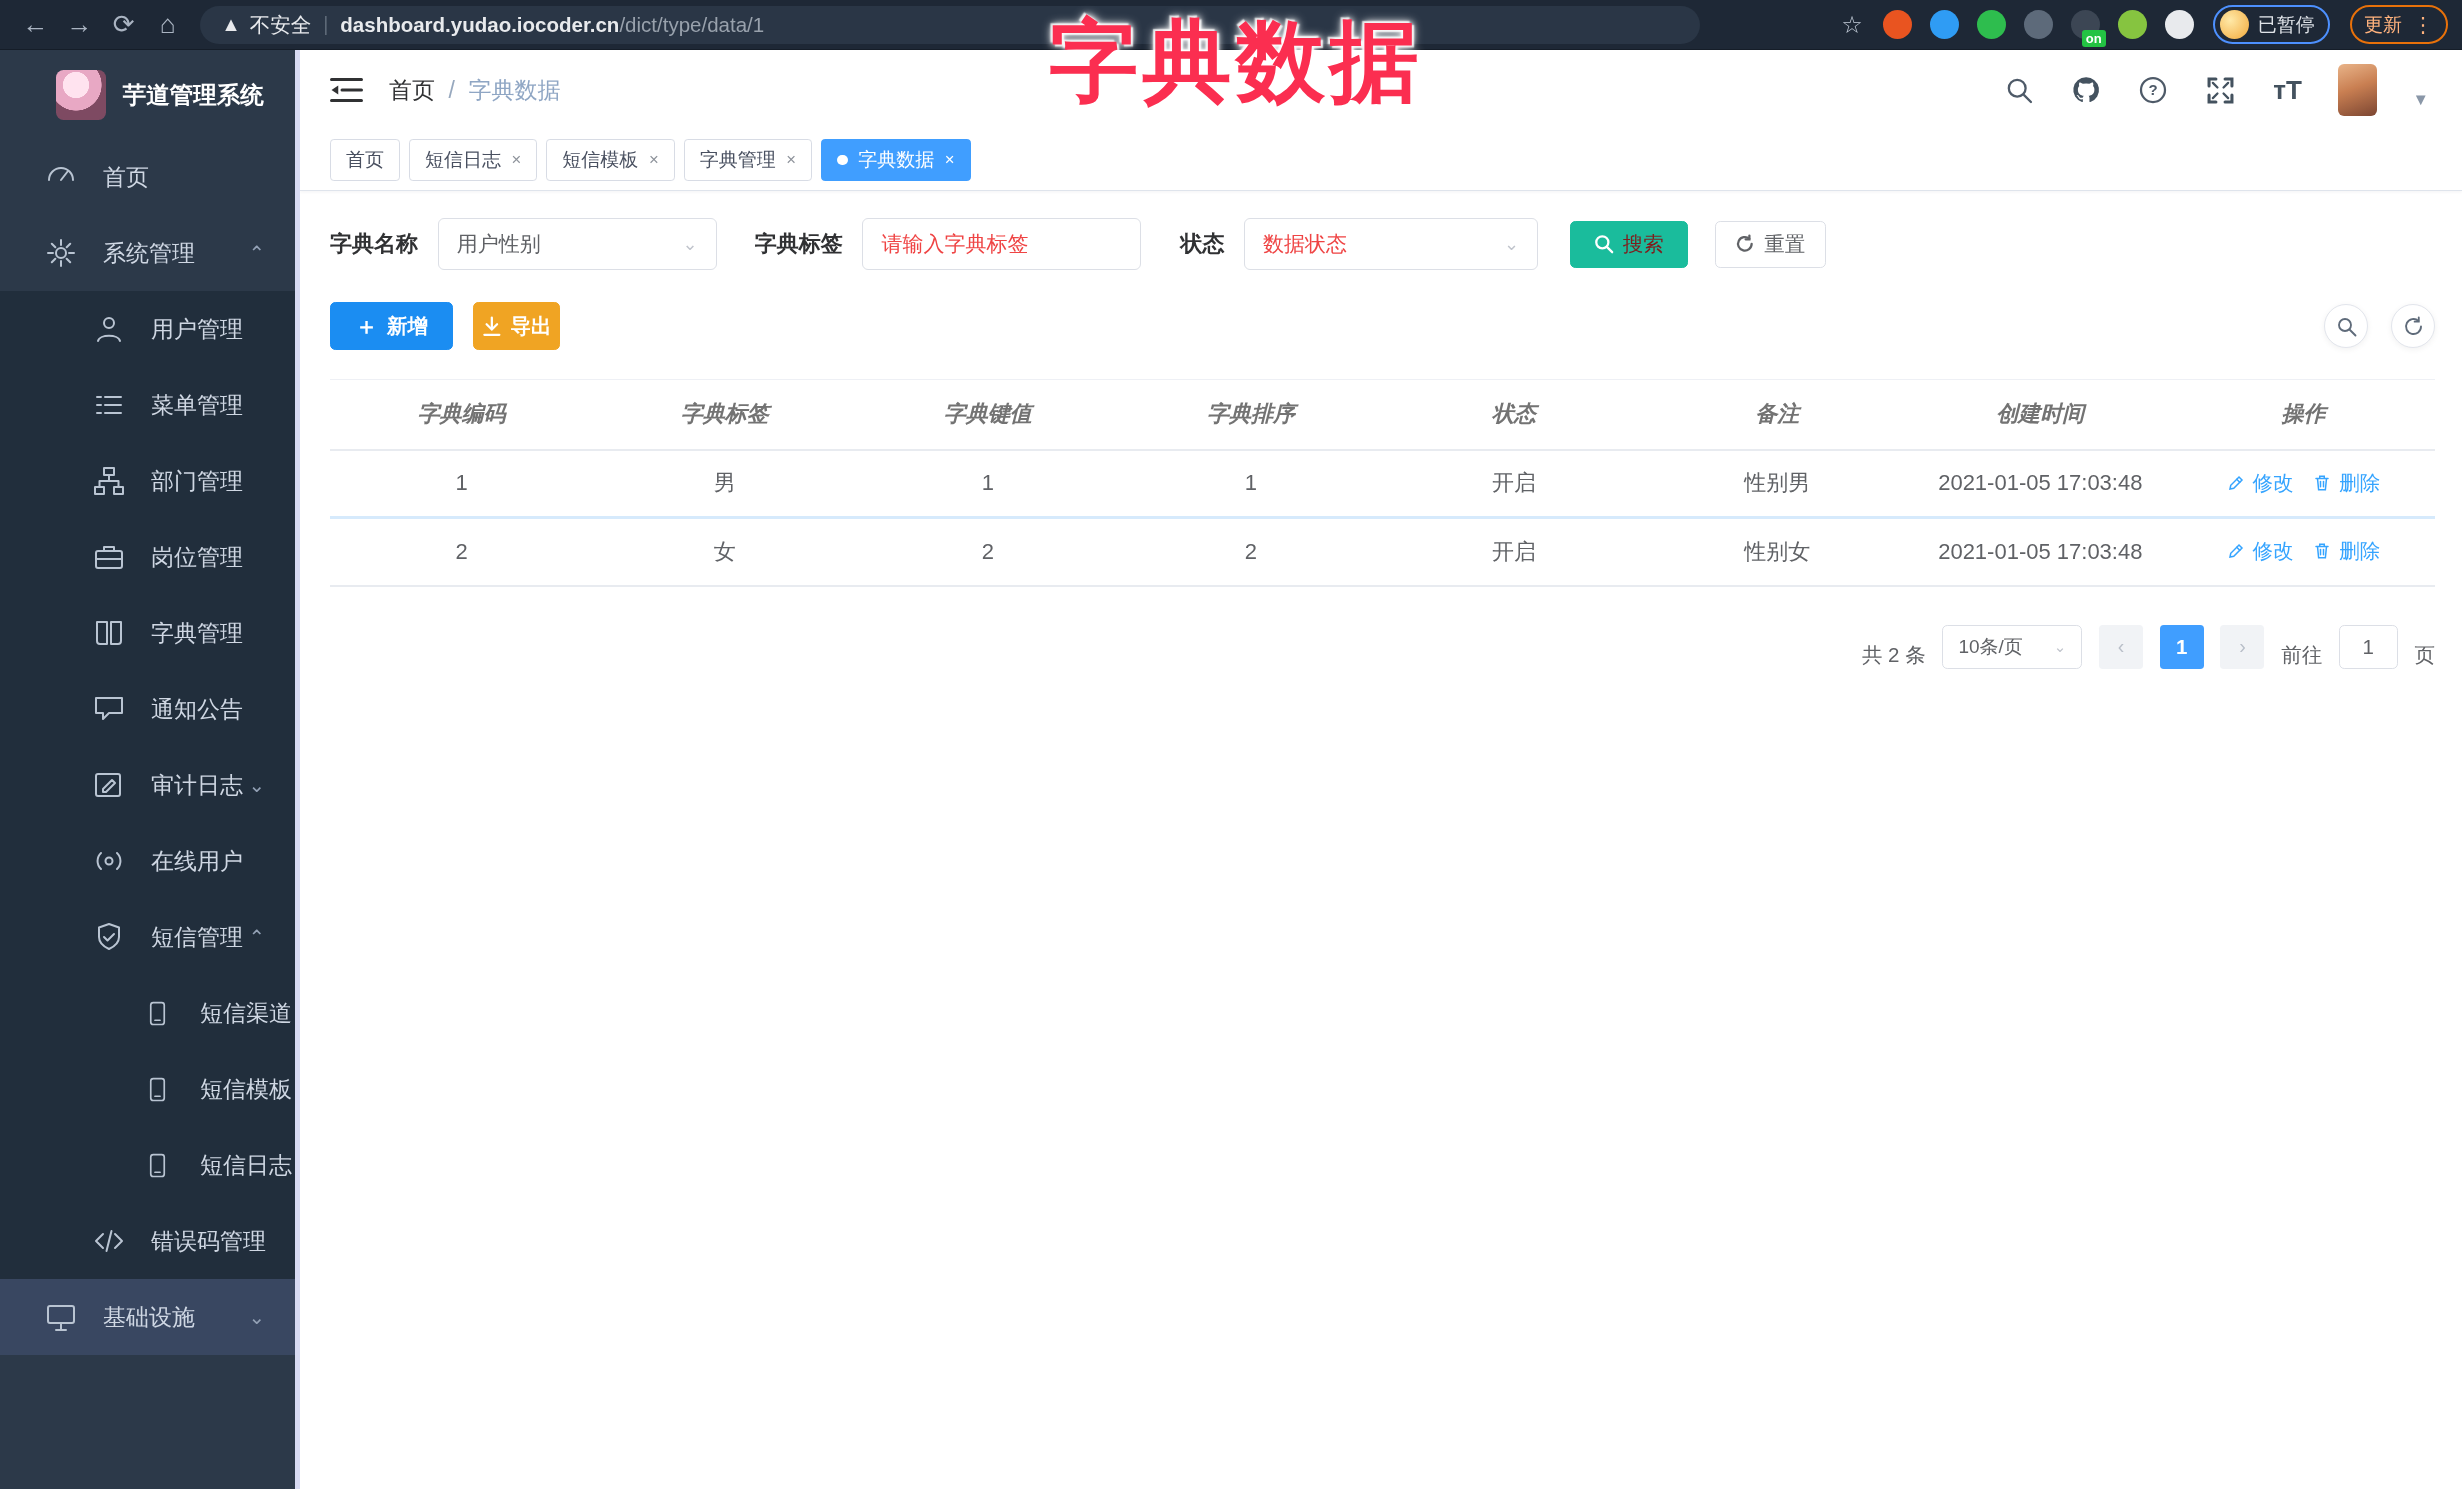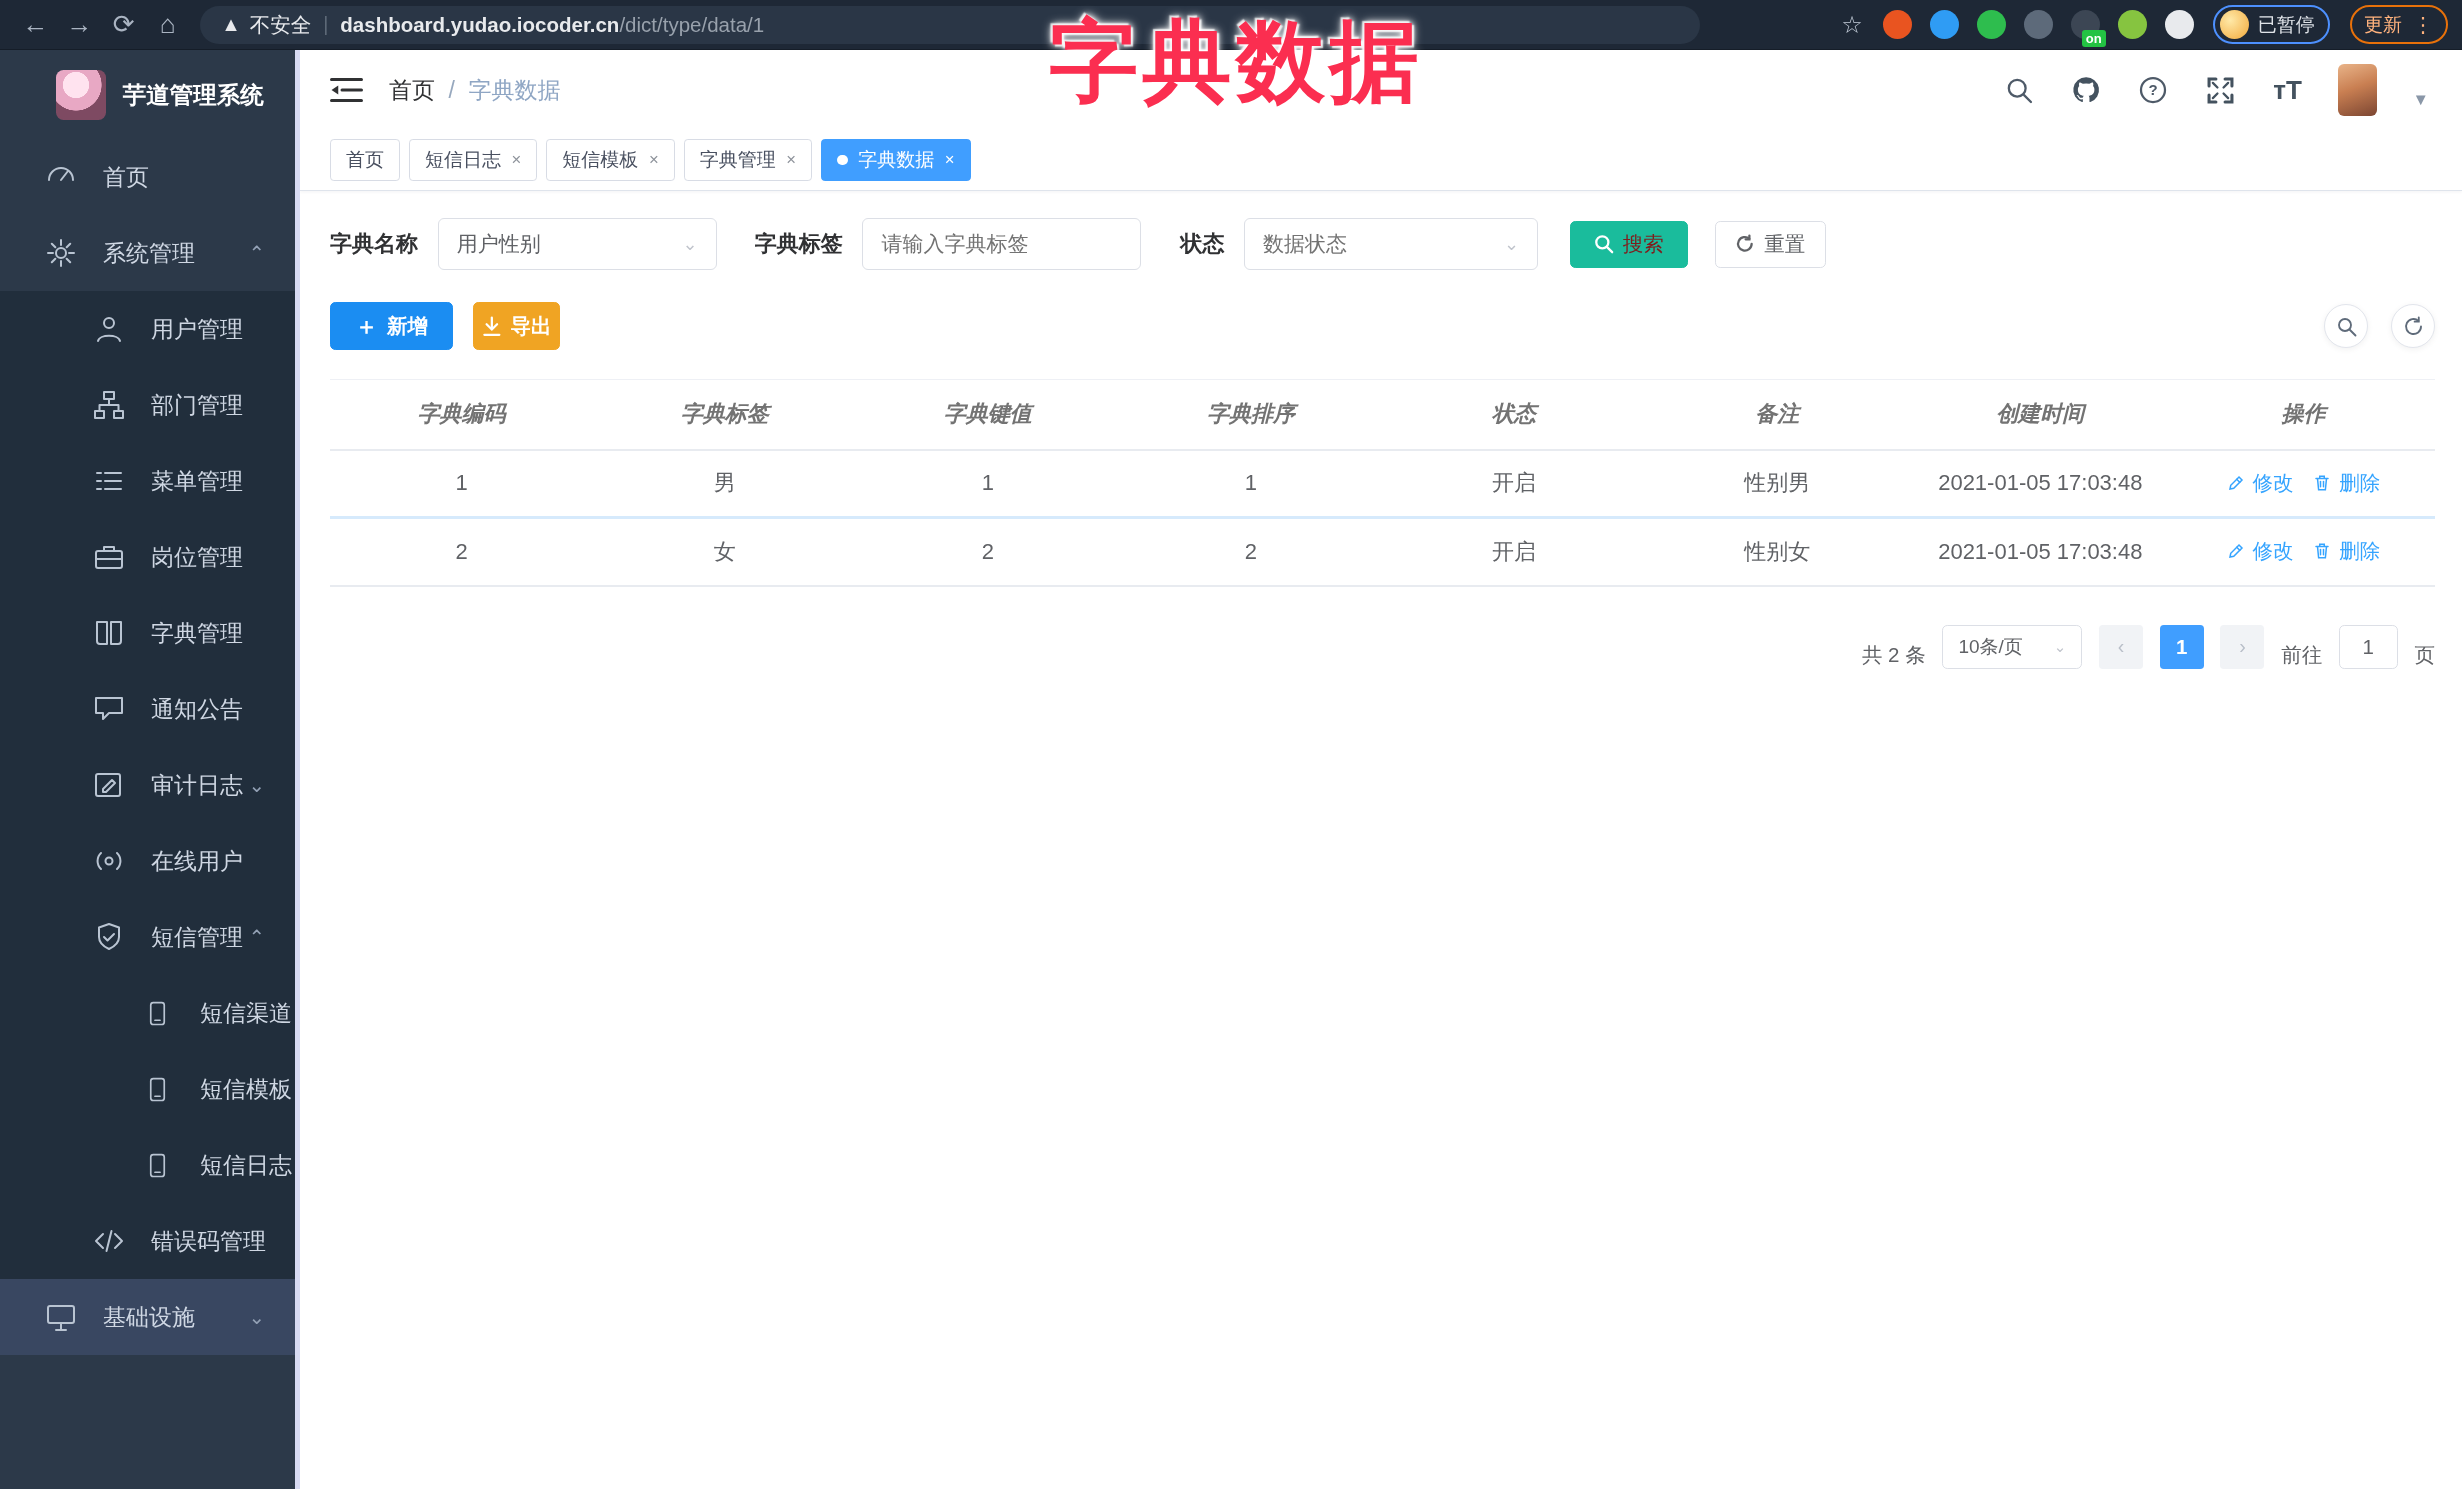--- a/index.html
+++ b/index.html
@@ -68,21 +68,21 @@
   .tag .x{font-size:16.7px;color:#8e939b;}
   .tag.active{background:var(--accent);border-color:var(--accent);color:#fff;}
   .tag.active .x{color:#fff;}
   .tag .dot{width:10.6px;height:10.6px;border-radius:50%;background:#fff;}
 
   
   .content{padding:0 27px 0 30px;flex:1;}
   .filter-row{margin-top:27px;display:flex;align-items:center;}
   .f-label{font-size:22px;font-weight:bold;color:#303133;margin-right:19.7px;white-space:nowrap;}
   .control{height:52px;border:1.5px solid #dcdfe6;border-radius:6px;background:#fff;display:flex;align-items:center;padding:0 18px;font-size:21px;color:#606266;}
-  .control .ph{color:#737373;}
+  .control .ph{color:#ef4444;}
   .control .dcaret{margin-left:auto;color:#c0c4cc;font-size:18px;}
   .sel-dictname{width:279px;margin-right:38px;}
   .inp-dictlabel{width:279px;margin-right:39px;}
   .sel-status{width:294px;margin-right:32px;}
   .btn{display:flex;align-items:center;justify-content:center;gap:9px;border-radius:5.3px;font-size:20.5px;cursor:pointer;border:1.5px solid transparent;}
   .btn-search{background:var(--teal);border-color:var(--teal);color:#7f1d1d;height:47px;padding:0 23px;margin-right:27px;}
   .btn-reset{background:#fff;border-color:#dcdfe6;color:#606266;height:47px;padding:0 19.7px;}
 
   .toolbar-row{margin-top:32px;display:flex;align-items:center;}
   .btn-add{background:var(--add-blue);border-color:var(--add-blue);color:#fff;height:48px;padding:0 24px;margin-right:19.7px;font-weight:bold;}
@@ -182,35 +182,35 @@
               <svg class="mic" width="32" height="32" viewBox="0 0 32 32">
                 <circle cx="16" cy="10" r="5"></circle>
                 <path d="M5 28c1.5-7 20.5-7 22 0"></path>
               </svg>
             </span>
             <span>用户管理</span>
           </div>
           <div class="menu-item lvl2">
             <span class="mi">
               <svg class="mic" width="32" height="32" viewBox="0 0 32 32">
+                <path d="M4 8h4M4 16h4M4 24h4M12 8h16M12 16h16M12 24h16"></path>
+              </svg>
+            </span>
+            <span>菜单管理</span>
+          </div>
+          <div class="menu-item lvl2">
+            <span class="mi">
+              <svg class="mic" width="32" height="32" viewBox="0 0 32 32">
                 <rect x="11" y="3" width="10" height="7"></rect>
                 <rect x="2" y="22" width="9" height="7"></rect>
                 <rect x="21" y="22" width="9" height="7"></rect>
                 <path d="M16 10v6M6.5 22v-6h19v6"></path>
               </svg>
             </span>
             <span>部门管理</span>
-          </div>
-          <div class="menu-item lvl2">
-            <span class="mi">
-              <svg class="mic" width="32" height="32" viewBox="0 0 32 32">
-                <path d="M4 8h4M4 16h4M4 24h4M12 8h16M12 16h16M12 24h16"></path>
-              </svg>
-            </span>
-            <span>菜单管理</span>
           </div>
           <div class="menu-item lvl2">
             <span class="mi">
               <svg class="mic" width="32" height="32" viewBox="0 0 32 32">
                 <rect x="3" y="10" width="26" height="17" rx="2"></rect>
                 <path d="M11 10V6h10v4M3 18h26"></path>
               </svg>
             </span>
             <span>岗位管理</span>
           </div>

